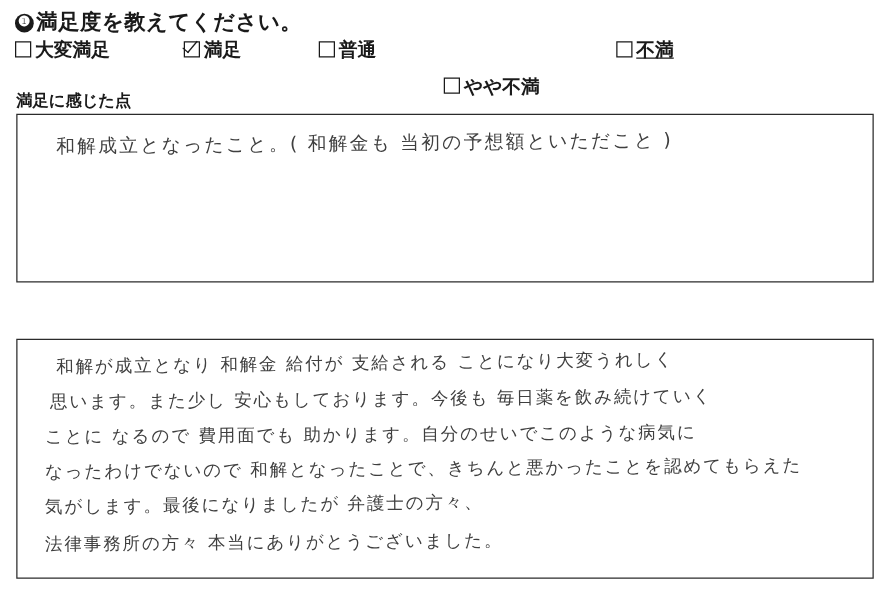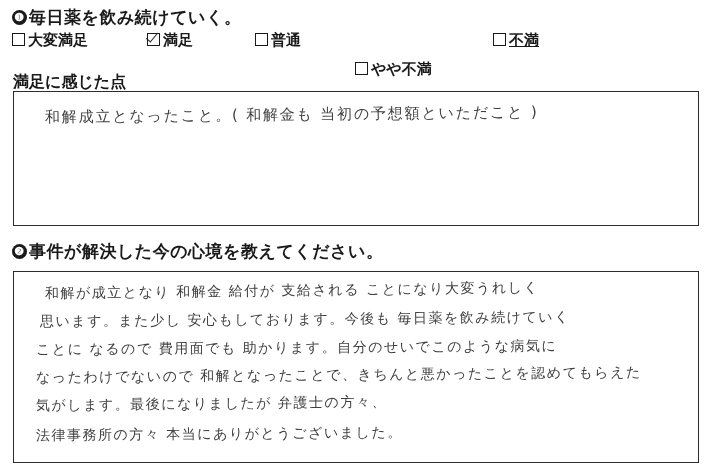--- a/index.html
+++ b/index.html
@@ -79,21 +79,21 @@
     border-right: 1.6px solid #1a1a1a;
     border-bottom: 1.6px solid #1a1a1a;
     transform: rotate(40deg);
   }
 
   
   .sub-label {
     position: absolute;
     left: 13px;
     top: 72px;
-    font-size: 16px;
+    font-size: 13px;
     font-weight: bold;
   }
 
   
   .answer-box {
     position: absolute;
     border: 1.5px solid #2b2b2b;
     background: #ffffff;
     box-sizing: border-box;
   }
@@ -142,21 +142,21 @@
   #hw2-line4 { left: 36px;  top: 369px; transform: rotate(-0.5deg); }
   #hw2-line5 { left: 36px;  top: 397px; transform: rotate(-0.6deg); }
   #hw2-line6 { left: 36px;  top: 427px; transform: rotate(-0.5deg); }
 </style>
 </head>
 <body>
 
 <div class="sheet">
 
   <div class="q1-heading">
-    <span class="circle-num">❶</span><span>毎日薬を飲み続けていく。</span>
+    <span class="circle-num">❶</span><span>満足度を教えてください。</span>
   </div>
 
   <div class="choices">
     <div class="choice" style="left:0px;">
       <span class="box"></span><span>大変満足</span>
     </div>
     <div class="choice checked" style="left:135px;">
       <span class="box"></span><span>満足</span>
     </div>
     <div class="choice" style="left:243px;text-align:center;">
@@ -168,23 +168,20 @@
     <div class="choice" style="left:481px;text-decoration:underline;">
       <span class="box"></span><span>不満</span>
     </div>
   </div>
 
   <div class="sub-label">満足に感じた点</div>
 
   <div class="answer-box" id="answer-box-1"></div>
   <div class="hw-line" id="hw1-line1">和解成立となったこと。( 和解金も 当初の予想額といただこと )</div>
 
-  <div class="q2-heading">
-    <span class="circle-num">❷</span><span>事件が解決した今の心境を教えてください。</span>
-  </div>
 
   <div class="answer-box" id="answer-box-2"></div>
   <div class="hw-line" id="hw2-line1">和解が成立となり 和解金 給付が 支給される ことになり大変うれしく</div>
   <div class="hw-line" id="hw2-line2">思います。また少し 安心もしております。今後も 毎日薬を飲み続けていく</div>
   <div class="hw-line" id="hw2-line3">ことに なるので 費用面でも 助かります。自分のせいでこのような病気に</div>
   <div class="hw-line" id="hw2-line4">なったわけでないので 和解となったことで、きちんと悪かったことを認めてもらえた</div>
   <div class="hw-line" id="hw2-line5">気がします。最後になりましたが 弁護士の方々、</div>
   <div class="hw-line" id="hw2-line6">法律事務所の方々 本当にありがとうございました。</div>
 
 </div>

